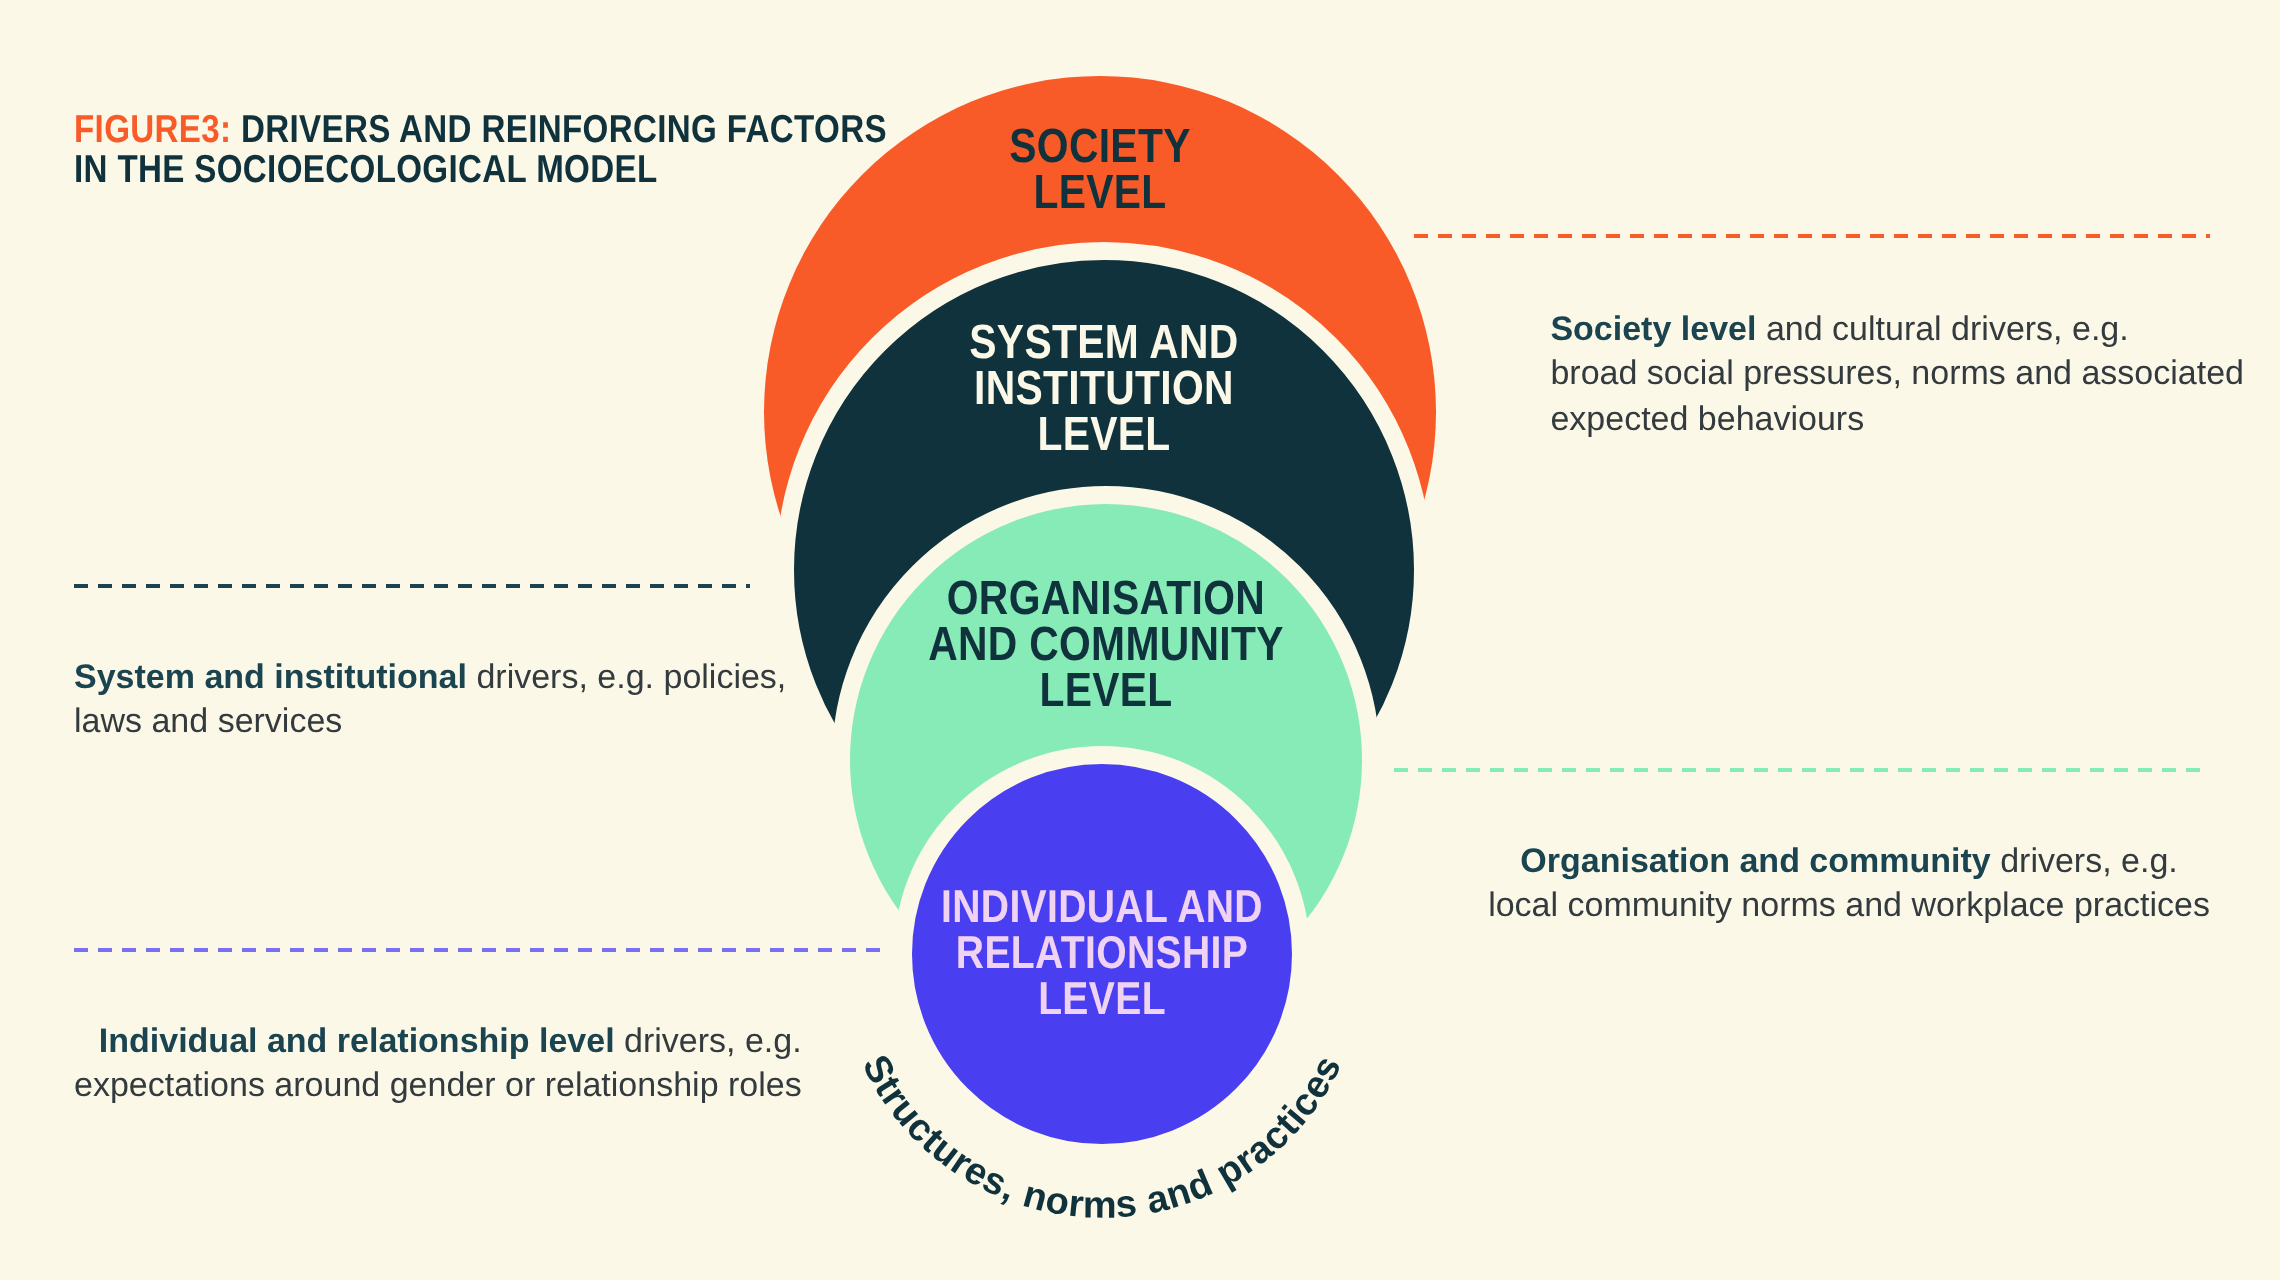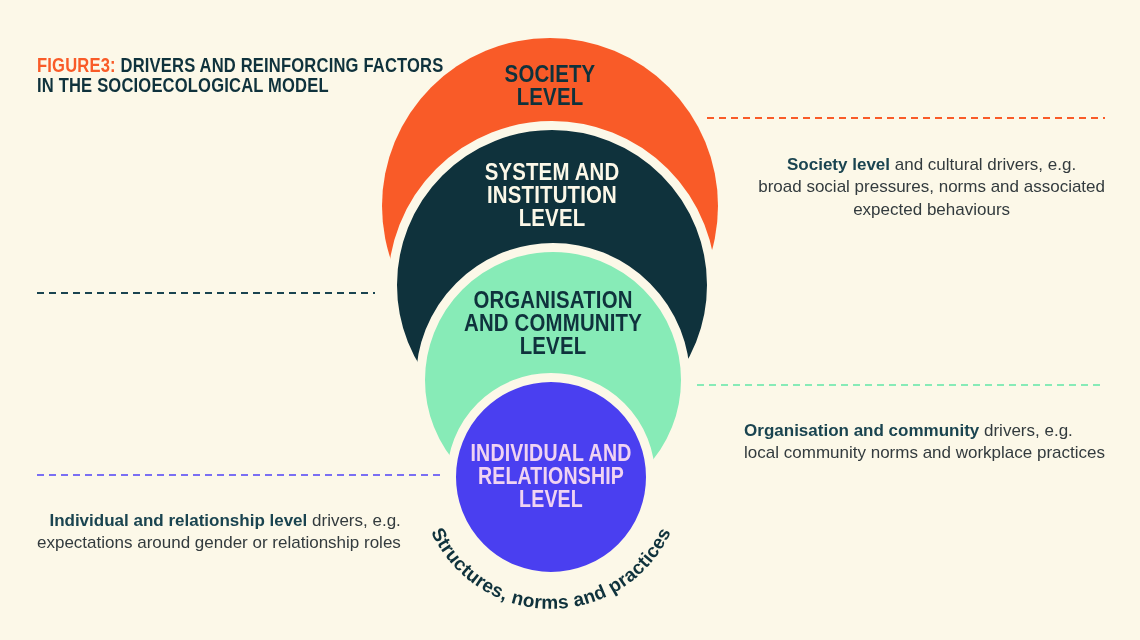--- a/index.html
+++ b/index.html
@@ -54,23 +54,23 @@
     background:repeating-linear-gradient(90deg,var(--c) 0 7px,transparent 7px 12px)}
   .d-society{--c:var(--orange,#F95B28);top:117px;left:707px;width:398px}
   .d-system{--c:var(--lead-text,#1A4450);top:292px;left:37px;width:338px}
   .d-organisation{--c:var(--mint,#87EBB7);top:384px;left:697px;width:408px}
   .d-individual{--c:var(--blue-dash,#7A6FF3);top:474px;left:37px;width:406px}
 
   
   .note{position:absolute;font-size:17px;line-height:22.5px;color:var(--body-text,#333B3E);
         white-space:pre-line;z-index:1}
   .note .lead{font-weight:700;color:var(--lead-text,#1A4450)}
-  .n-society{top:131px;right:35px;text-align:center}
+  .n-society{top:131px;right:18px;text-align:left}
   .n-system{top:305px;left:37px;text-align:left}
-  .n-organisation{top:397px;right:35px;text-align:left}
+  .n-organisation{top:397px;right:35px;text-align:center}
   .n-individual{top:487px;left:37px;text-align:right}
 </style>
 </head>
 <body>
 
 <div class="stage">
 
   <div class="fig-title">
     <span class="prefix">FIGURE3: </span><span>DRIVERS AND REINFORCING FACTORS
 IN THE SOCIOECOLOGICAL MODEL</span>
@@ -106,20 +106,24 @@
   <div class="dash d-system"></div>
   <div class="dash d-organisation"></div>
   <div class="dash d-individual"></div>
 
   <div class="note n-society">
     <span class="lead">Society level</span><span> and cultural drivers, e.g.
 broad social pressures, norms and associated
 expected behaviours</span>
   </div>
 
+  <div class="note n-system">
+    <span class="lead">System and institutional</span><span> drivers, e.g. policies,
+laws and services</span>
+  </div>
 
   <div class="note n-organisation">
     <span class="lead">Organisation and community</span><span> drivers, e.g.
 local community norms and workplace practices</span>
   </div>
 
   <div class="note n-individual">
     <span class="lead">Individual and relationship level</span><span> drivers, e.g.
 expectations around gender or relationship roles</span>
   </div>

